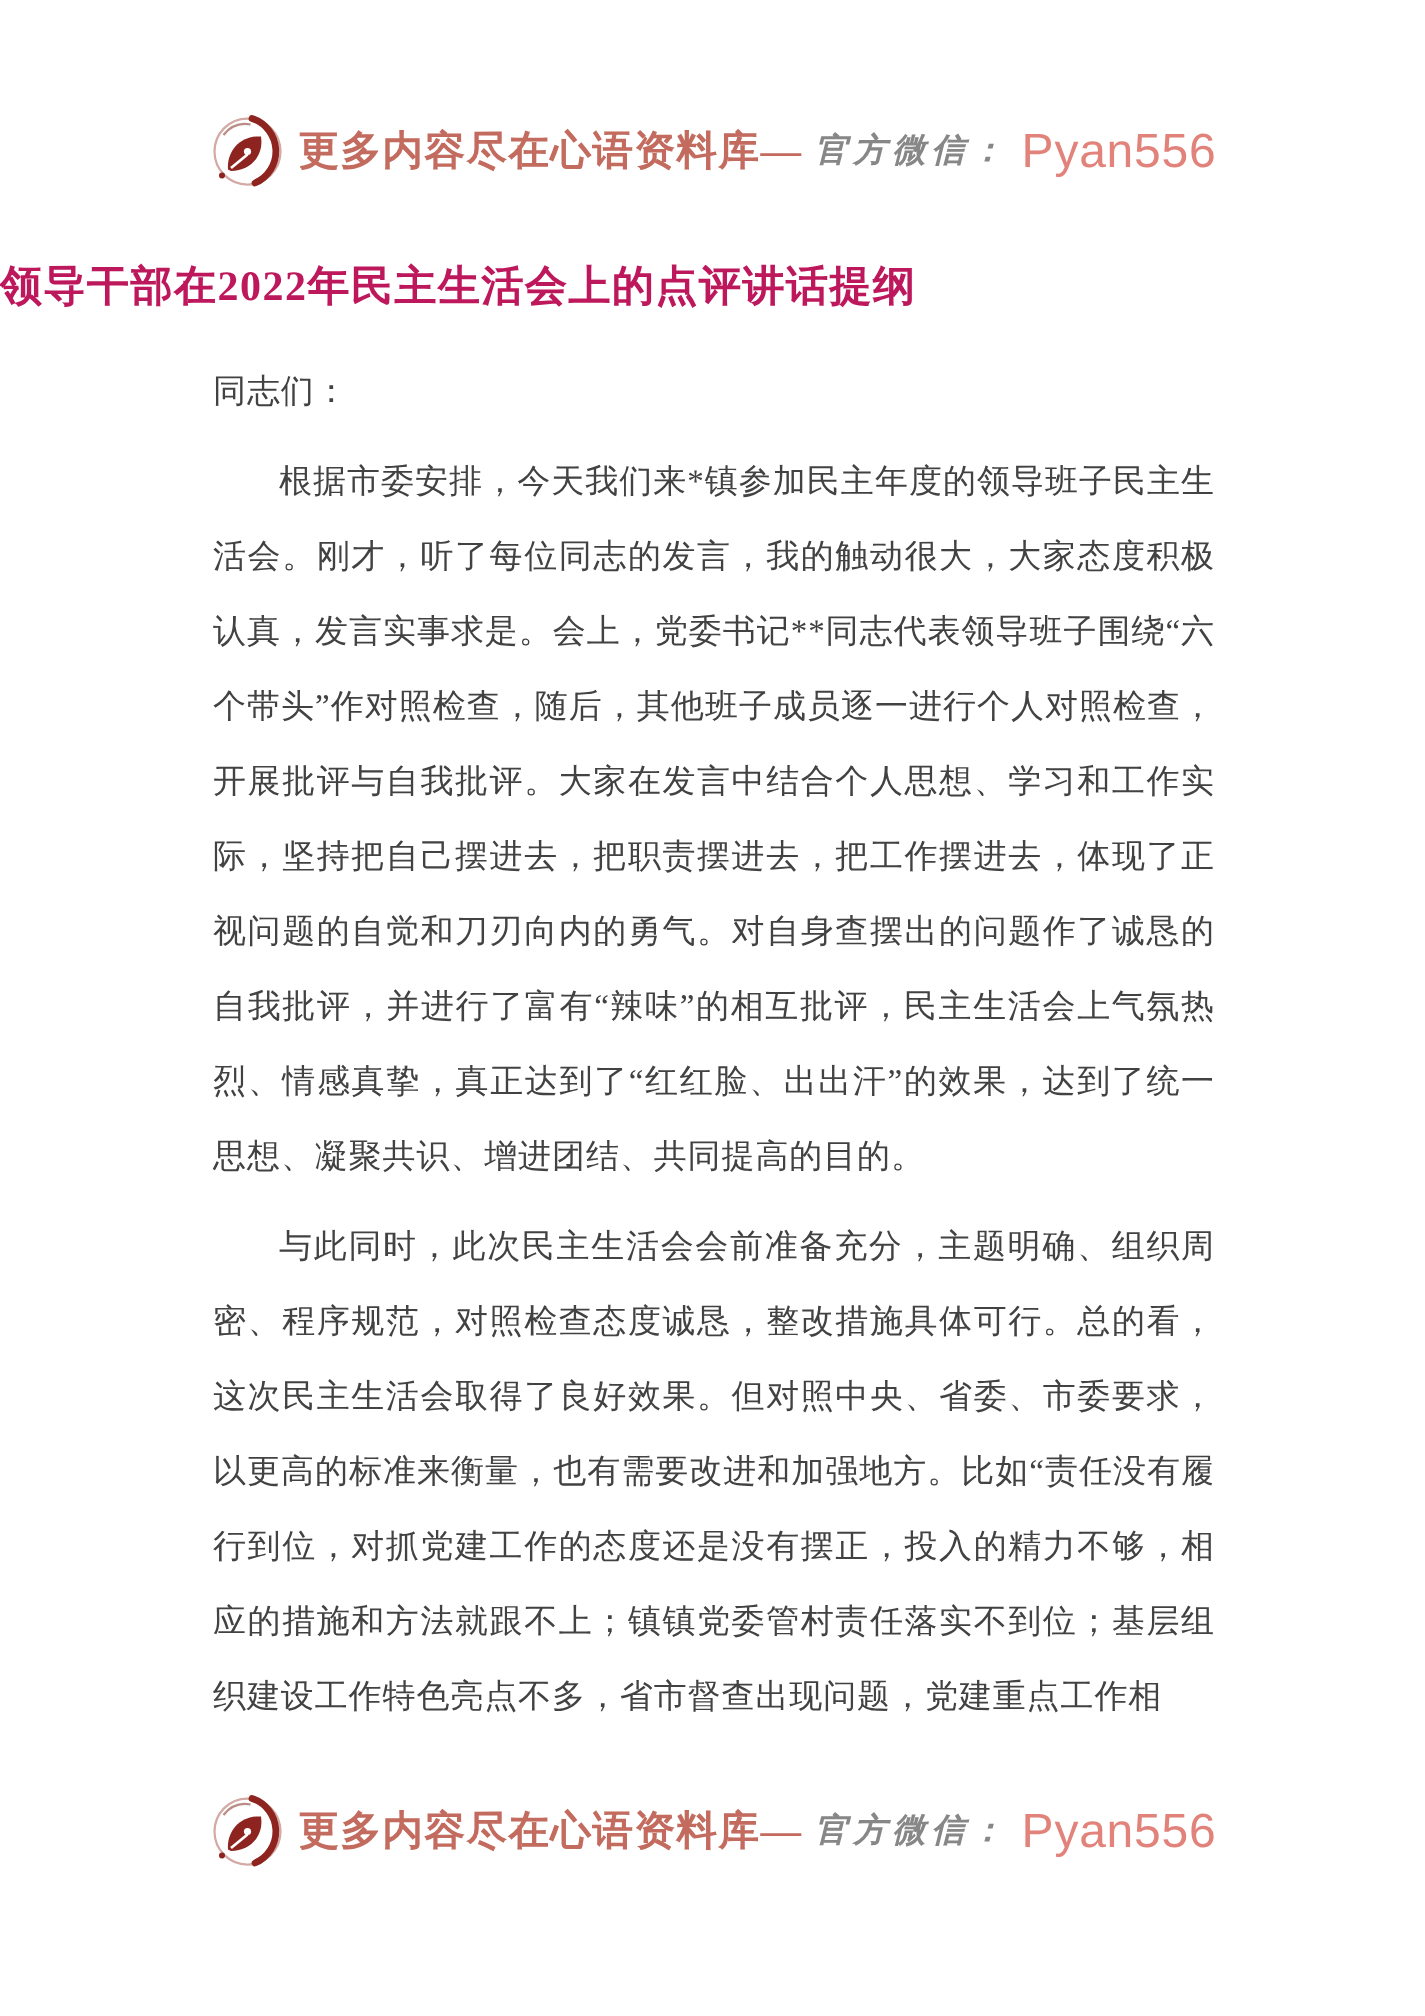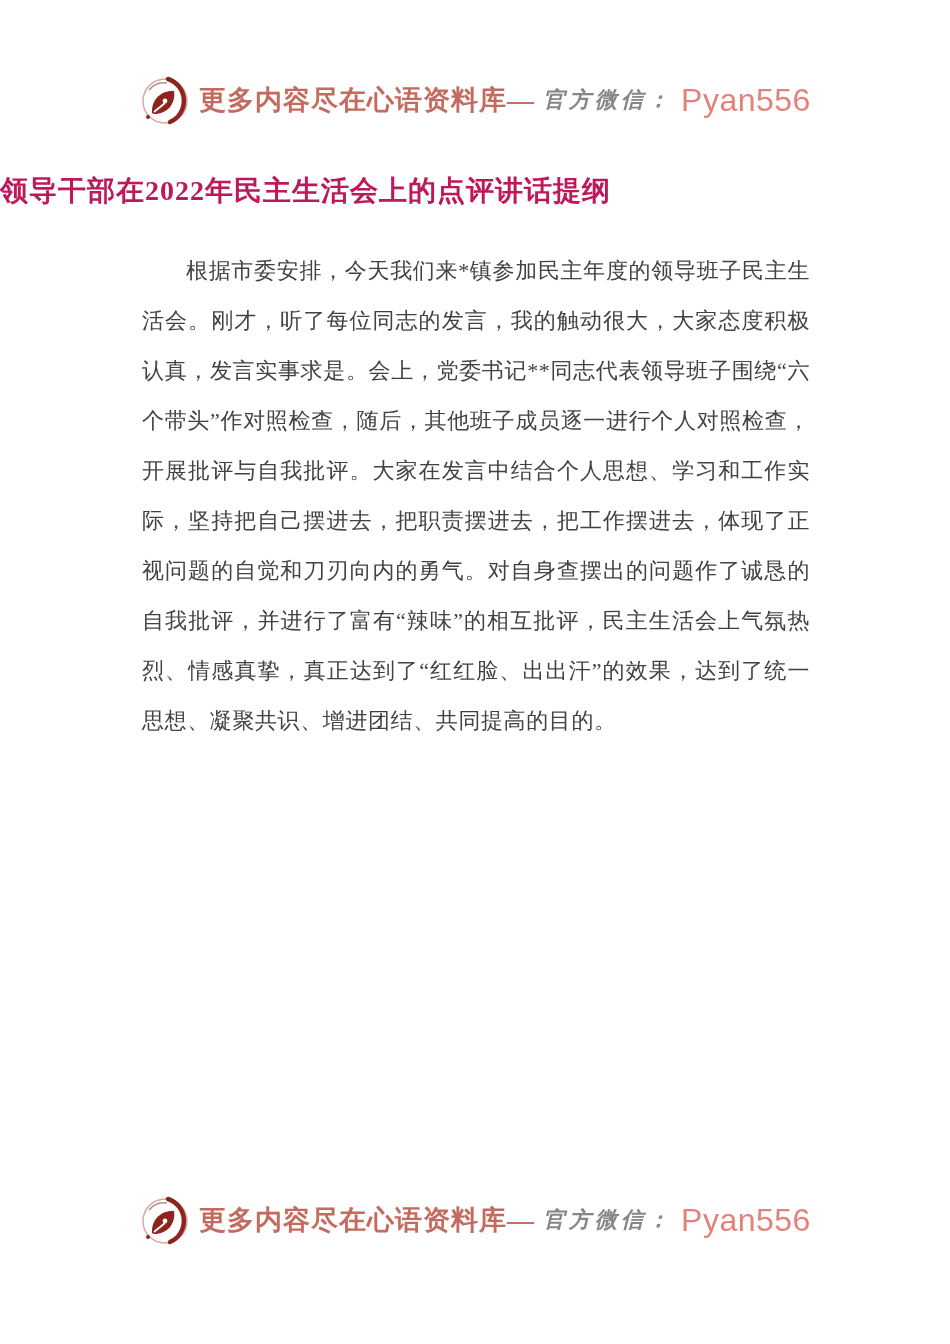--- a/index.html
+++ b/index.html
@@ -100,21 +100,23 @@
       </svg>
     </span>
     <span class="brand-red">更多内容尽在心语资料库—</span>
     <span class="brand-gray">官方微信：</span>
     <span class="brand-id">Pyan556</span>
   </div>
 
   <h1 class="doc-title">领导干部在2022年民主生活会上的点评讲话提纲</h1>
 
   <div class="doc-body">
+    <p class="salutation">同志们：</p>
     <p class="para">根据市委安排，今天我们来*镇参加民主年度的领导班子民主生活会。刚才，听了每位同志的发言，我的触动很大，大家态度积极认真，发言实事求是。会上，党委书记**同志代表领导班子围绕“六个带头”作对照检查，随后，其他班子成员逐一进行个人对照检查，开展批评与自我批评。大家在发言中结合个人思想、学习和工作实际，坚持把自己摆进去，把职责摆进去，把工作摆进去，体现了正视问题的自觉和刀刃向内的勇气。对自身查摆出的问题作了诚恳的自我批评，并进行了富有“辣味”的相互批评，民主生活会上气氛热烈、情感真挚，真正达到了“红红脸、出出汗”的效果，达到了统一思想、凝聚共识、增进团结、共同提高的目的。</p>
+    <p class="para">与此同时，此次民主生活会会前准备充分，主题明确、组织周密、程序规范，对照检查态度诚恳，整改措施具体可行。总的看，这次民主生活会取得了良好效果。但对照中央、省委、市委要求，以更高的标准来衡量，也有需要改进和加强地方。比如“责任没有履行到位，对抓党建工作的态度还是没有摆正，投入的精力不够，相应的措施和方法就跟不上；镇镇党委管村责任落实不到位；基层组织建设工作特色亮点不多，省市督查出现问题，党建重点工作相</p>
   </div>
 
   <div class="brand brand-footer">
     <span class="logo">
       <svg viewBox="0 0 52 52" width="52" height="56" xmlns="http://www.w3.org/2000/svg">
         <circle cx="26" cy="27" r="22" fill="none" stroke="#d3aba4" stroke-width="1.5"></circle>
         <path d="M29 5 A 23 23 0 0 1 31 48" fill="none" stroke="#8e2420" stroke-width="4.5" stroke-linecap="round"></path>
         <path d="M10 16 q 7 -9 18 -7" fill="none" stroke="#b98c85" stroke-width="1.5"></path>
         <path d="M13 39 C 12 27 21 16 35 17 C 37 30 28 40 15 40 Z" fill="#8e2420"></path>
         <circle cx="26" cy="27" r="2.4" fill="#ffffff"></circle>

